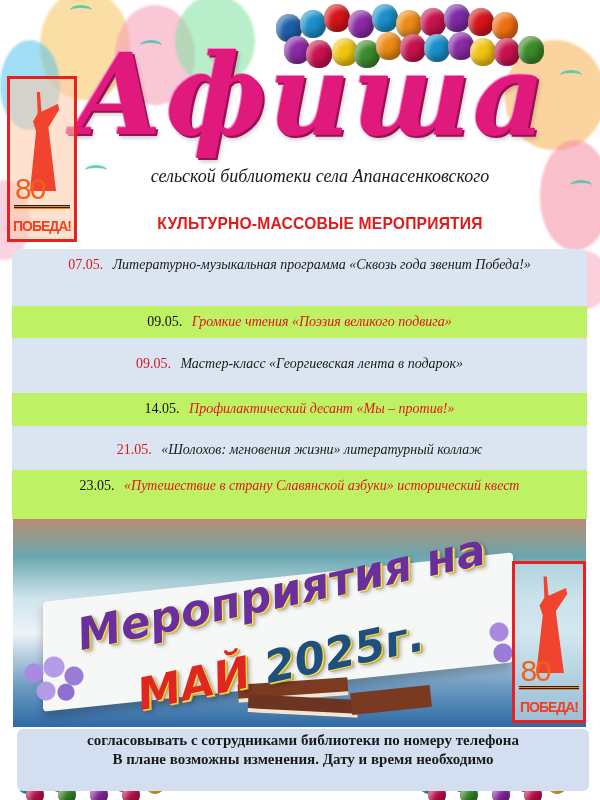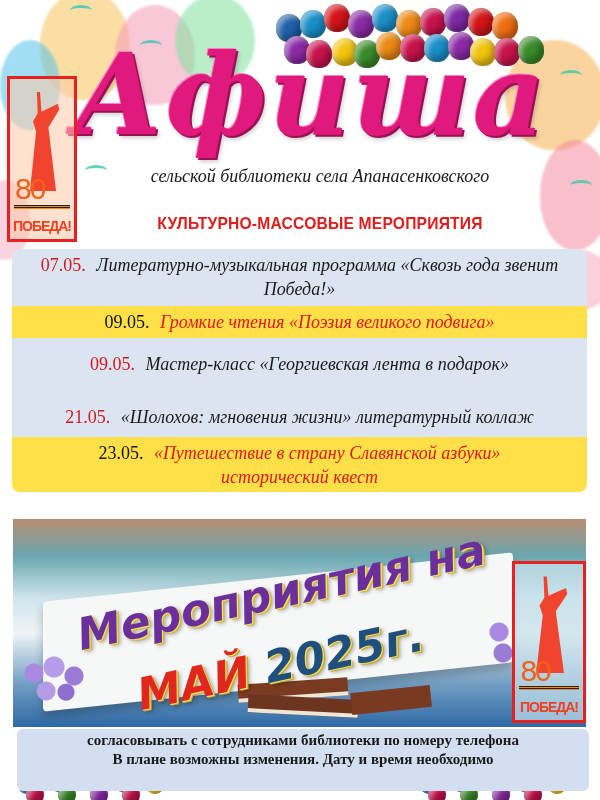--- a/index.html
+++ b/index.html
@@ -47,25 +47,25 @@
   .subtitle-1 { top: 166px; font-style: italic; }
   .subtitle-2 { top: 192px; }
   .heading {
     position: absolute; left: 90px; width: 460px; top: 214px; text-align: center;
     font-family: "Liberation Sans", sans-serif; font-weight: bold; font-size: 17px;
     color: #e01b1b; transform: scaleX(0.92); letter-spacing: 0.2px;
   }
 
   .events { position: absolute; left: 12px; top: 249px; width: 575px; }
   .event {
-    box-sizing: border-box; text-align: center; font-style: italic; font-size: 18px;
+    box-sizing: border-box; text-align: center; font-style: italic; font-size: 14px;
     line-height: 24px; padding: 4px 12px; color: #1a1a1a;
   }
   .event.blue { background: #dbe5f1; }
-  .event.pink { background: #fde047; }
+  .event.pink { background: #bef264; }
   .event .date { font-style: normal; margin-right: 6px; }
   .event .date.red { color: #d6161c; }
   .event .date.black { color: #111; }
   .event .text.red { color: #e3161c; }
   .event .text.black { color: #1a1a1a; }
   .event:first-child { border-radius: 8px 8px 0 0; }
   .event:last-child { border-radius: 0 0 8px 8px; }
 
   .banner {
     position: absolute; left: 13px; top: 519px; width: 573px; height: 208px; overflow: hidden;
@@ -165,20 +165,24 @@
       <span class="text black">Литературно-музыкальная программа «Сквозь года звенит Победа!»</span>
     </div>
     <div class="event pink" style="height:32px;">
       <span class="date black">09.05.</span>
       <span class="text red">Громкие чтения «Поэзия великого подвига»</span>
     </div>
     <div class="event blue" style="height:55px;padding-top:14px;">
       <span class="date red">09.05.</span>
       <span class="text black">Мастер-класс «Георгиевская лента в подарок»</span>
     </div>
+    <div class="event pink" style="height:33px;">
+      <span class="date black">14.05.</span>
+      <span class="text red">Профилактический десант «Мы – против!»</span>
+    </div>
     <div class="event blue" style="height:44px;padding-top:12px;">
       <span class="date red">21.05.</span>
       <span class="text black">«Шолохов: мгновения жизни» литературный коллаж</span>
     </div>
     <div class="event pink" style="height:55px;padding:4px 60px;">
       <span class="date black">23.05.</span>
       <span class="text red">«Путешествие в страну Славянской азбуки» исторический квест</span>
     </div>
   </div>
 

